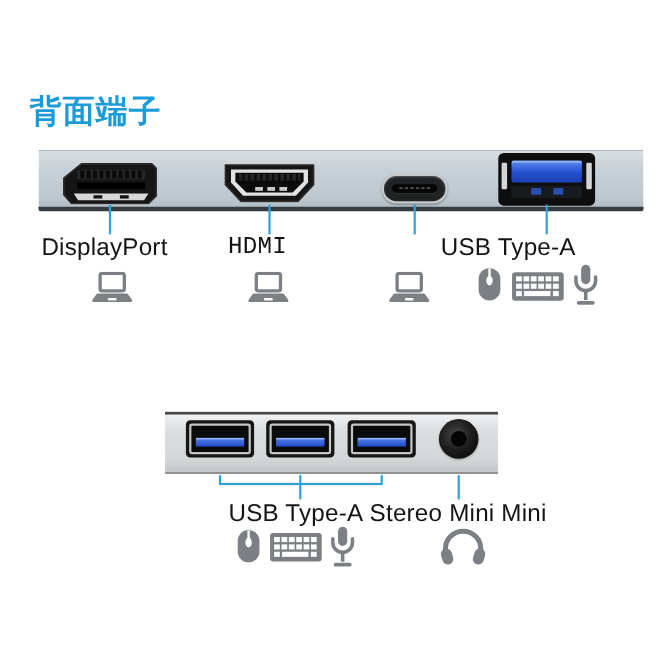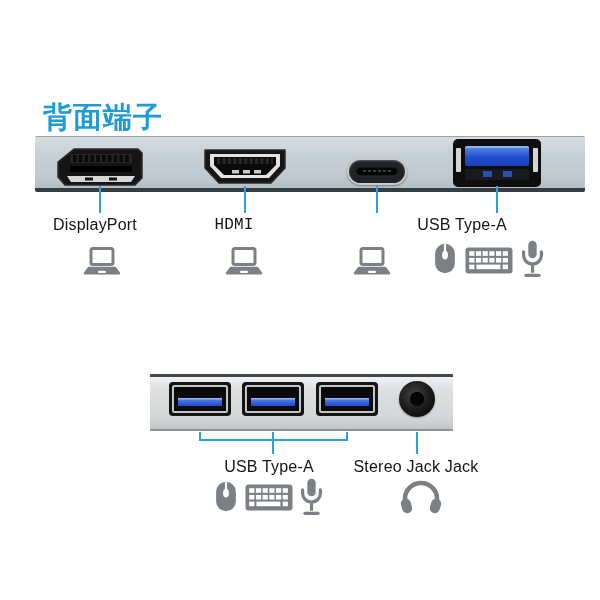--- a/index.html
+++ b/index.html
@@ -7,21 +7,21 @@
     --leader-line:#2fa0dc;
     --icon-gray:#7c8085;
     --label-text:#141414;
   }
   html,body{margin:0;padding:0;}
   body{width:600px;height:600px;background:#ffffff;font-family:"Liberation Sans",sans-serif;}
   #screen{position:relative;width:600px;height:600px;overflow:hidden;background:#fff;}
   section{position:absolute;inset:0;}
 
   .section-heading{
-    position:absolute;margin:16px;font-size:29px;font-weight:700;
+    position:absolute;margin:0;font-size:29px;font-weight:700;
     color:var(--accent);letter-spacing:1px;
     font-family:"DejaVu Sans","Liberation Sans",sans-serif;
   }
 
   
   .rear-panel{
     position:absolute;left:35px;top:136px;width:550px;height:55px;
     background:linear-gradient(180deg,#d8dfe3 0%,#c8d1d7 30%,#bfc9cf 72%,#b0bac1 100%);
     border-top:1px solid #98a2a9;border-radius:2px;
   }
@@ -82,21 +82,21 @@
     content:'';position:absolute;left:11px;top:11px;width:14px;height:14px;
     border-radius:50%;background:#060606;box-shadow:inset 0 1px 2px #000;
   }
 
   
   .vline{position:absolute;width:2px;background:var(--leader-line);}
   .hline{position:absolute;height:2px;background:var(--leader-line);}
 
   
   .port-label{
-    position:absolute;text-align:center;font-size:16px;line-height:24px;
+    position:absolute;text-align:center;font-size:22px;line-height:24px;
     color:var(--label-text);letter-spacing:.2px;white-space:nowrap;
   }
 
   .ic{position:absolute;color:var(--icon-gray);}
 </style>
 </head>
 <body>
 
 <svg width="0" height="0" style="position:absolute" aria-hidden="true">
   <defs>
@@ -230,21 +230,21 @@
     </div>
 
     <div class="vline" style="left:199px;top:432px;height:8px;"></div>
     <div class="vline" style="left:272px;top:432px;height:8px;"></div>
     <div class="vline" style="left:346px;top:432px;height:8px;"></div>
     <div class="hline" style="left:199px;top:439px;width:149px;"></div>
     <div class="vline" style="left:272px;top:440px;height:14px;"></div>
     <div class="vline" style="left:416px;top:432px;height:22px;"></div>
 
     <div class="port-label" style="left:204px;top:455px;width:130px;">USB Type-A</div>
-    <div class="port-label" style="left:336px;top:455px;width:160px;">Stereo Jack Jack</div>
+    <div class="port-label" style="left:336px;top:455px;width:160px;">Stereo Mini Mini</div>
 
     <svg class="ic" style="left:215px;top:481px;" width="22" height="31">
         <use href="#i-mouse"></use>
       </svg>
     <svg class="ic" style="left:245px;top:484px;" width="48" height="27">
         <use href="#i-keyboard"></use>
       </svg>
     <svg class="ic" style="left:299px;top:478px;" width="25" height="38">
         <use href="#i-mic"></use>
       </svg>

